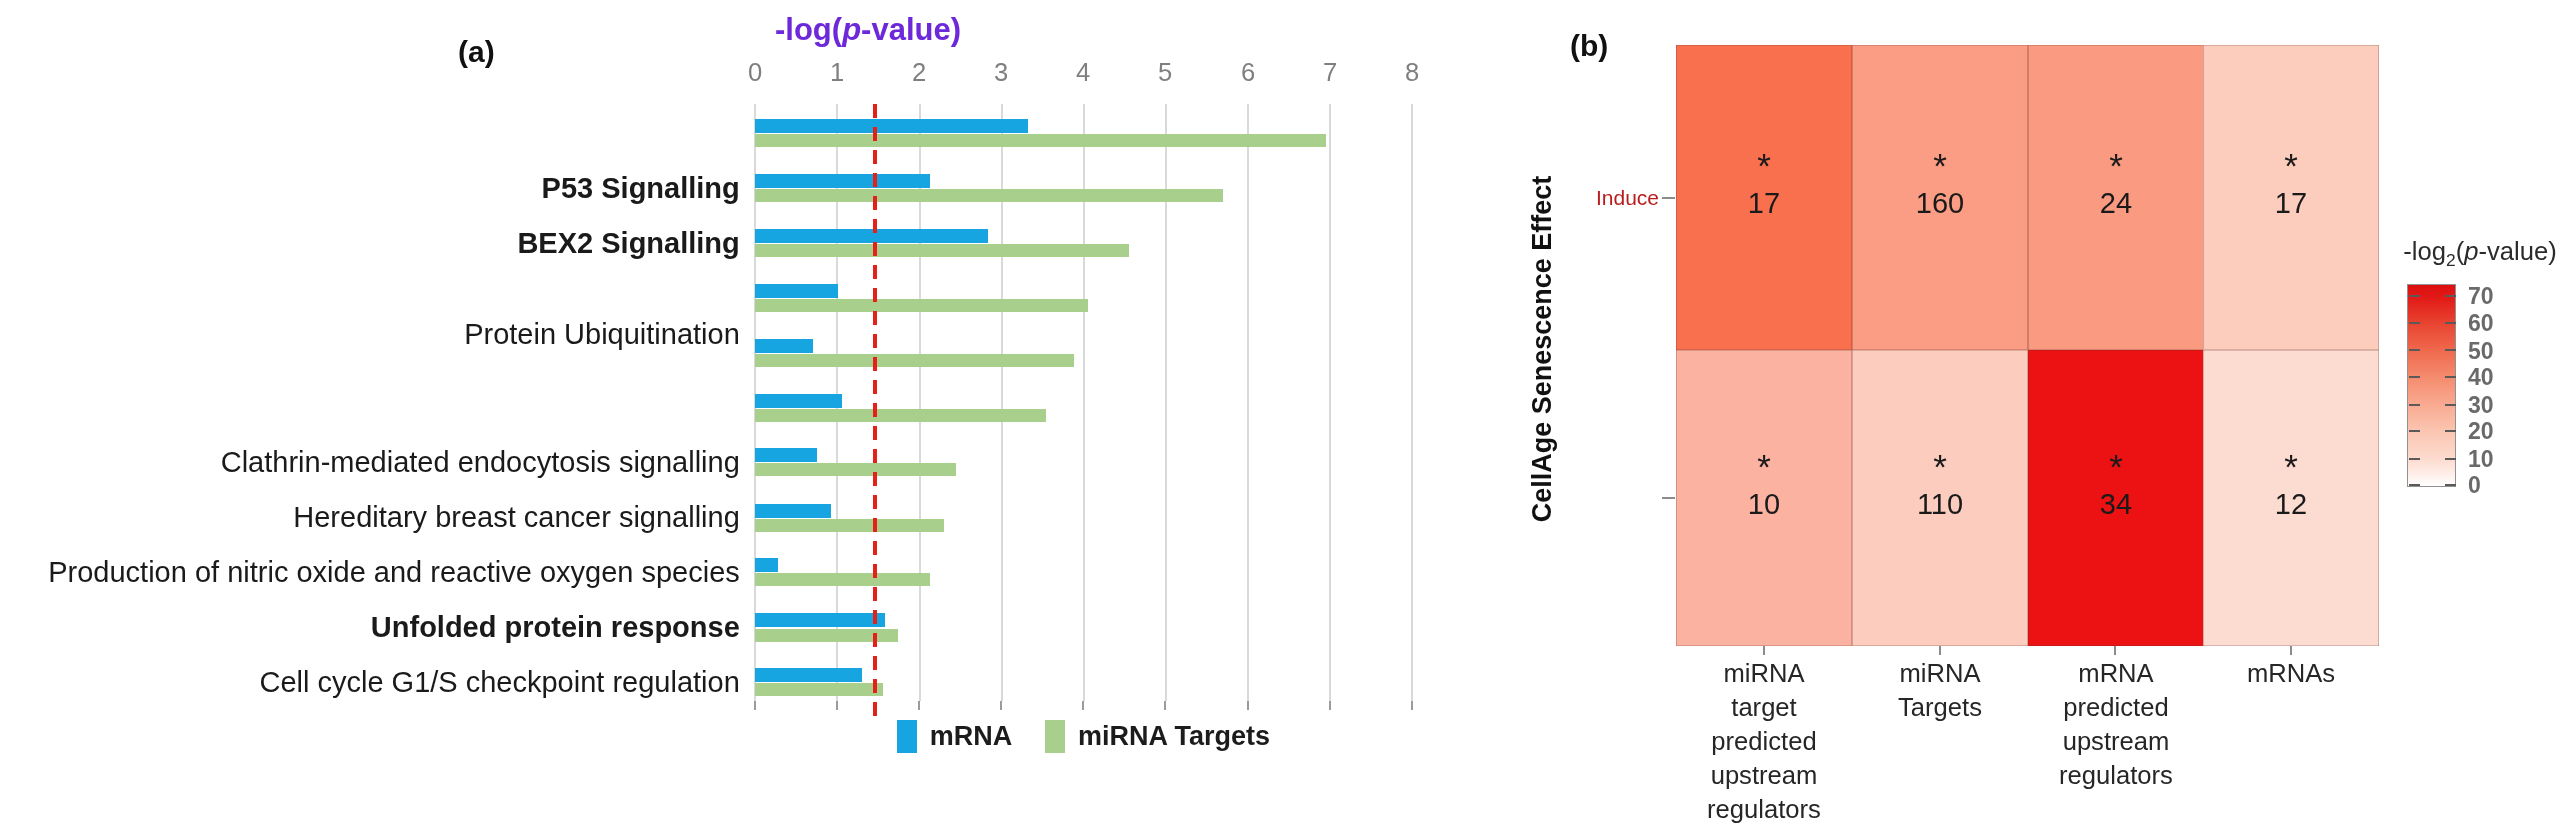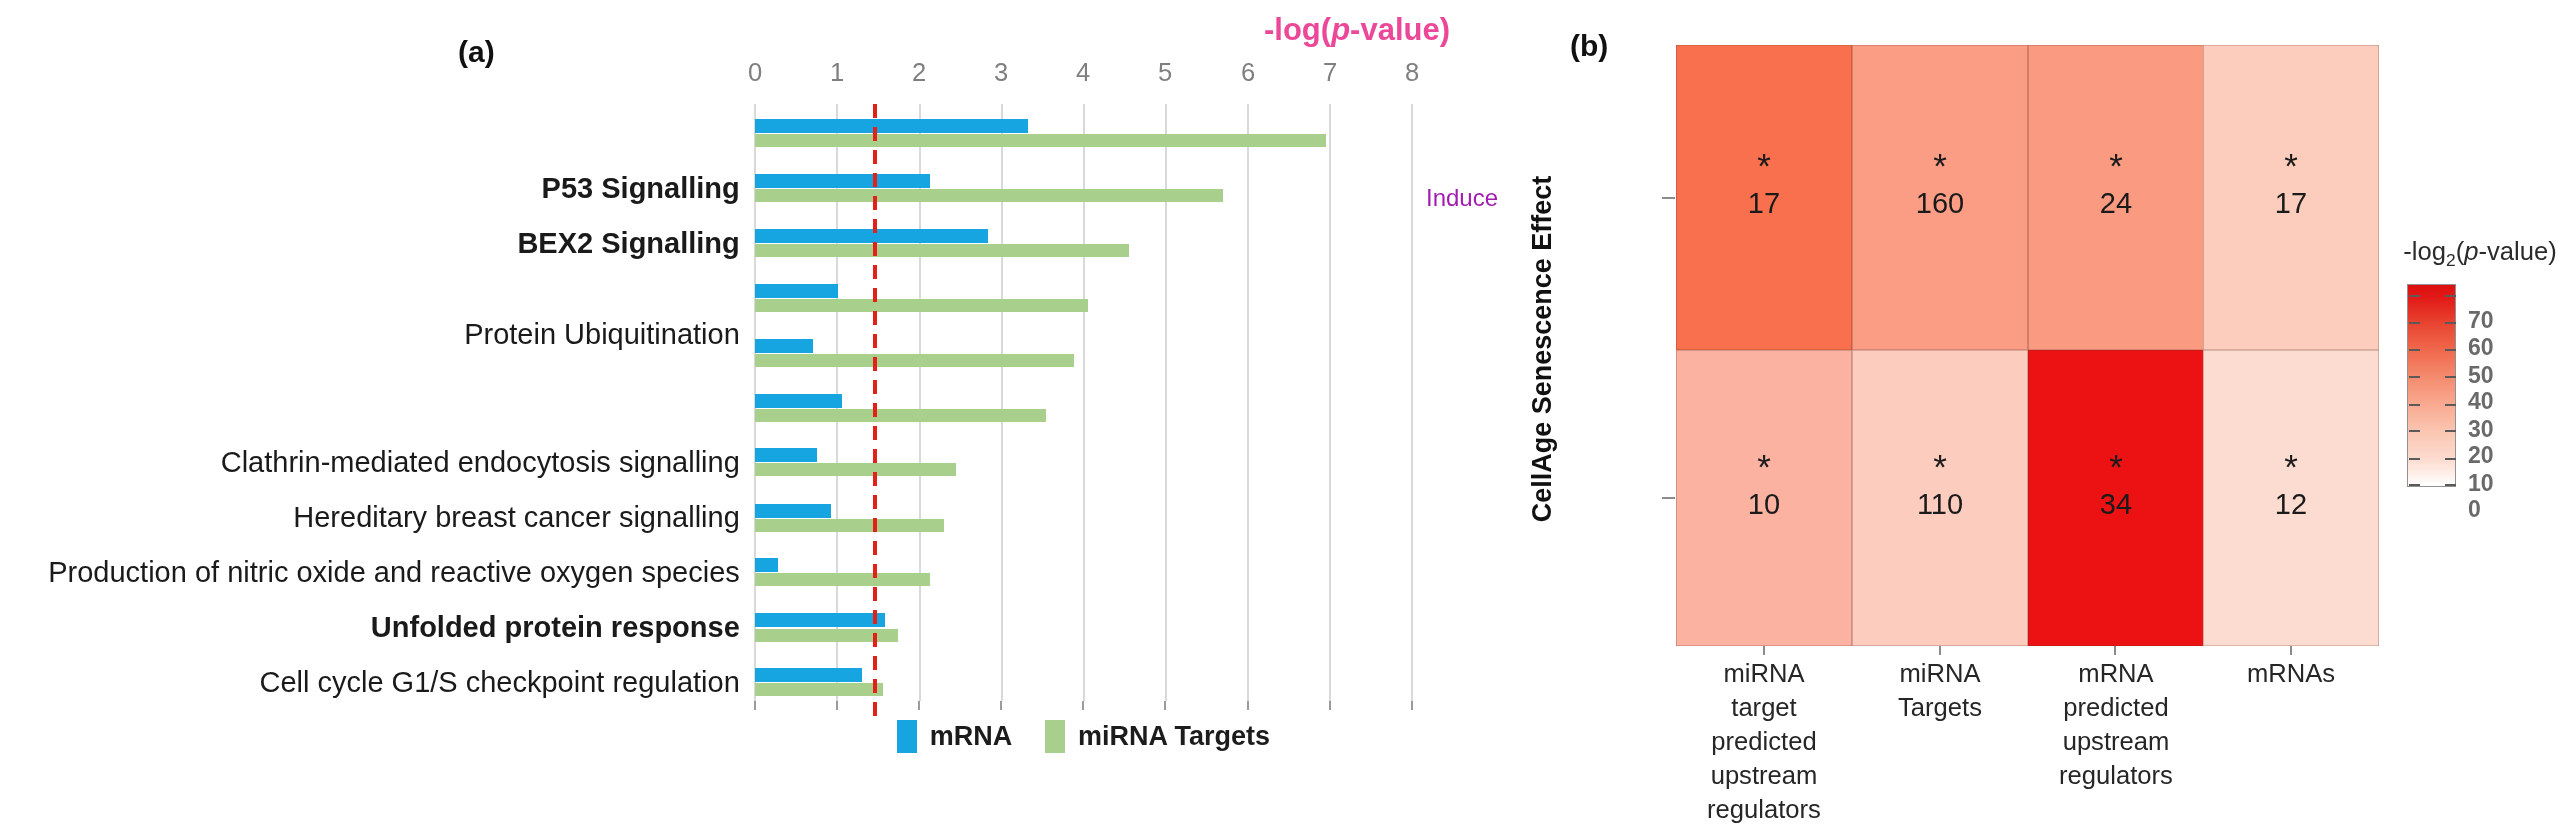--- a/index.html
+++ b/index.html
@@ -1,39 +1,39 @@
 <!DOCTYPE html>
 <html style="font-size:9.3px"><head>
 <meta charset="utf-8">
 <style>
   html,body{margin:0;padding:0;background:#ffffff;}
   body{width:2576px;height:830px;overflow:hidden;
        font-family:"Liberation Sans", sans-serif;color:#1a1a1a;}
   #stage{position:relative;width:2576px;height:830px;background:#ffffff;}
   .abs{position:absolute;}
   .panel-tag{font-weight:700;font-size:30px;color:#111;}
-  #panel-a-title{left:775px;top:11.6px;width:675px;text-align:right;
-                 font-weight:700;font-size:31px;color:#ec4899;}
+  #panel-a-title{left:775px;top:11.6px;width:675px;text-align:left;
+                 font-weight:700;font-size:31px;color:#6d28d9;}
   #panel-a-title i, #colorbar-title i{font-style:italic;}
   #panel-b-ylabel{left:1542px;top:349px;transform:translate(-50%,-50%) rotate(-90deg);
                   white-space:nowrap;font-weight:700;font-size:27px;color:#111;}
   #colorbar-title{left:2384px;top:237px;width:192px;text-align:center;
                   font-size:25.6px;color:#2b2b2b;white-space:nowrap;}
   #colorbar-title sub{font-size:17.4px;}
   .tick-label{text-align:center;font-size:25.6px;color:#7f7f7f;}
   .cat-label{text-align:right;white-space:nowrap;font-size:29px;color:#1a1a1a;}
   .legend-item{display:flex;align-items:center;}
   .legend-swatch{width:20px;height:33px;margin-right:12.8px;}
   .legend-label{font-weight:700;font-size:27px;color:#1c1c1c;white-space:nowrap;}
   .hm-cell{box-shadow:inset 0 0 0 0.6px rgba(104,48,40,0.45);}
   .hm-star{text-align:center;font-size:35px;font-weight:400;color:#1a1a1a;}
   .hm-num{text-align:center;font-size:29px;color:#1a1a1a;}
-  .hm-rowlabel{font-size:24px;color:#a21caf;white-space:nowrap;}
+  .hm-rowlabel{text-align:right;font-size:21px;color:#b91c1c;white-space:nowrap;}
   .hm-collabel{text-align:center;font-size:25.6px;line-height:34px;color:#262626;white-space:pre-line;}
-  .cb-ticklabel{font-size:23px;font-weight:700;color:#6a6a6a;margin-top:24px;}
+  .cb-ticklabel{font-size:23px;font-weight:700;color:#6a6a6a;}
   .small-tick{background:#8c8c8c;}
 </style>
 </head>
 <body>
 
 <div id="stage">
   <div class="abs panel-tag" id="panel-a-tag" style="left:458px;top:35px;">(a)</div>
 
   <div class="abs" id="panel-a-title"><span>-log(</span><i>p</i><span>-value)</span></div>
 

